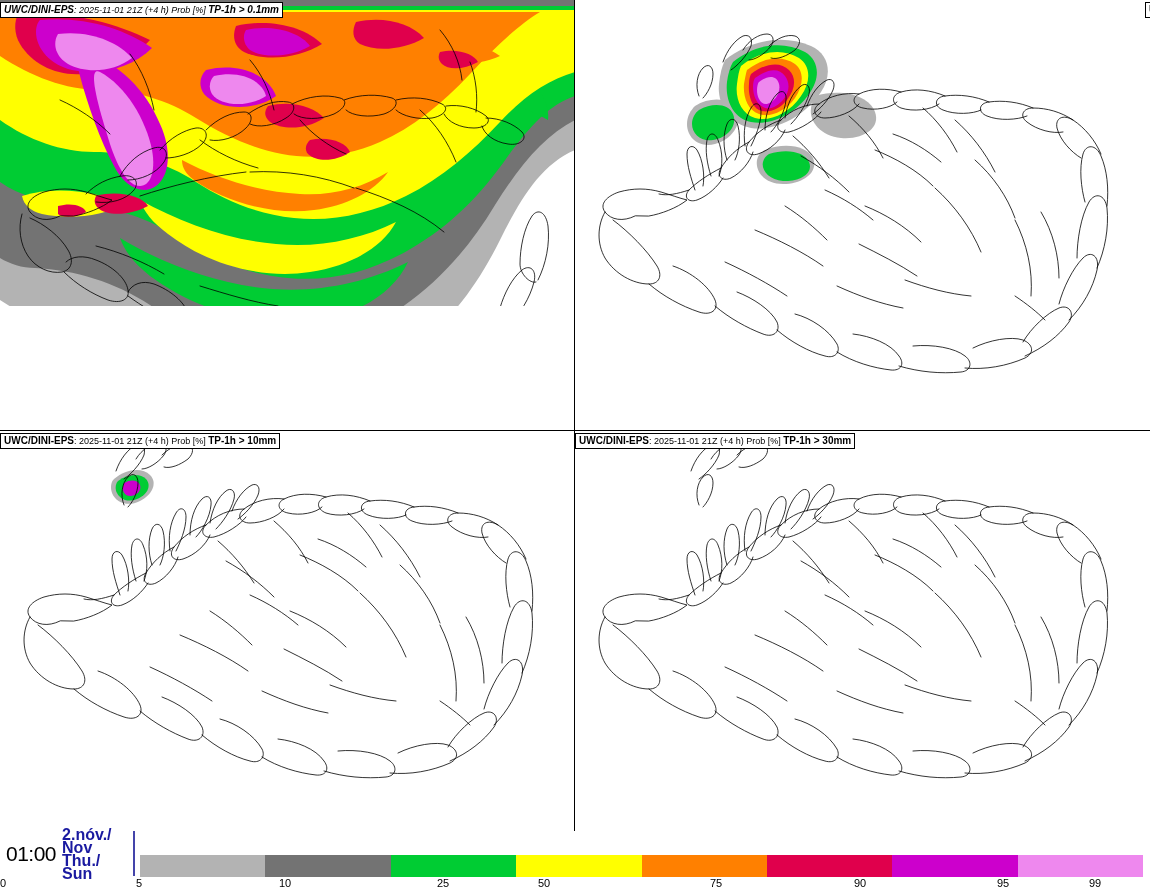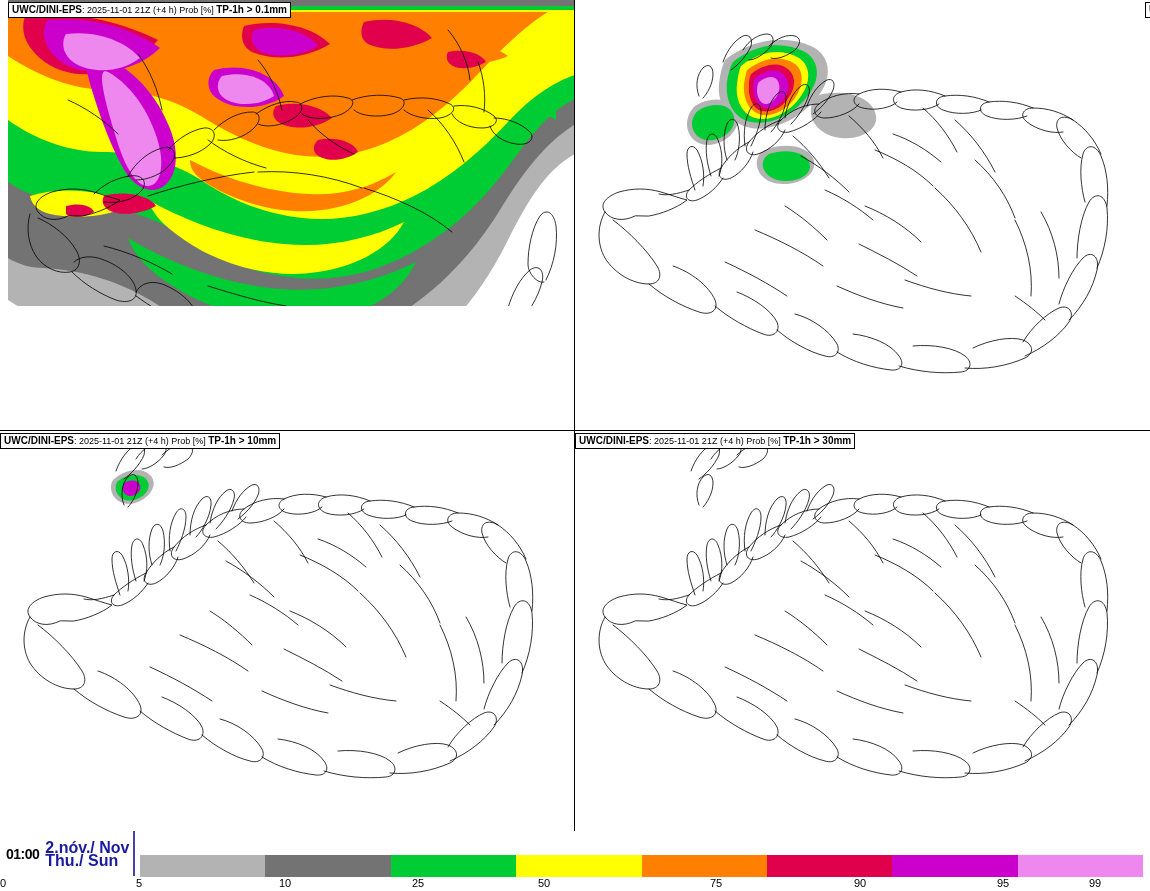--- a/index.html
+++ b/index.html
@@ -1,19 +1,19 @@
 <!DOCTYPE html>
 <html><head>
 <meta charset="utf-8">
 <style>
   html,body{margin:0;padding:0;background:#ffffff;}
   body{width:1150px;height:891px;font-family:"Liberation Sans",sans-serif;overflow:hidden;}
   .grid{position:relative;width:1150px;height:891px;}
   .panel{position:absolute;background:#ffffff;overflow:hidden;}
-  .p-tl{left:8px;top:0;width:575px;height:306px;}
+  .p-tl{left:0;top:0;width:575px;height:306px;font-style:italic;}
   .p-tr{left:575px;top:0;width:575px;height:431px;}
   .p-bl{left:0;top:431px;width:636px;height:400px;}
   .p-br{left:575px;top:431px;width:575px;height:400px;}
   .divider-v{position:absolute;left:574px;top:0;width:1px;height:831px;background:#000;}
   .divider-h{position:absolute;left:0;top:430px;width:1150px;height:1px;background:#000;}
 
   .title{position:absolute;z-index:30;background:#ffffff;border:1px solid #000;
          padding:1px 3px 1px 3px;font-size:10px;line-height:12px;white-space:nowrap;}
   .title .model{font-weight:bold;}
   .title .meta{font-size:9px;}
@@ -23,21 +23,21 @@
   .t-bl{left:0px;top:2px;}
   .t-br{left:0px;top:2px;text-align:right;}
 
   .mapwrap{position:absolute;inset:0;}
   .mapsvg{position:absolute;left:0;top:0;}
 
   
   .footer{position:absolute;left:0;top:831px;width:1150px;height:60px;background:#fff;}
   .timebox{position:absolute;left:0;top:0;width:135px;height:45px;border-right:2px solid #4444aa;
            display:flex;align-items:center;gap:6px;padding-left:6px;box-sizing:border-box;}
-  .clock{font-size:14px;font-weight:bold;color:#000;letter-spacing:-0.5px;}
+  .clock{font-size:21px;font-weight:normal;color:#000;letter-spacing:-0.5px;}
   .datelines{font-size:16px;font-weight:bold;color:#1a1aa0;line-height:13px;}
   .cbar{position:absolute;left:140px;top:24px;width:1003px;height:22px;display:flex;}
   .cbar div{height:22px;}
   .cticks{position:absolute;left:0;top:46px;width:1150px;height:14px;}
   .cticks span{position:absolute;font-size:11px;color:#000;}
 </style>
 </head>
 <body>
 
 <div class="grid">
@@ -386,21 +386,21 @@
         <div style="background: rgb(255, 255, 0); flex: 1 1 0px;"></div>
         <div style="background: rgb(255, 128, 0); flex: 1 1 0px;"></div>
         <div style="background: rgb(224, 0, 76); flex: 1 1 0px;"></div>
         <div style="background: rgb(204, 0, 204); flex: 1 1 0px;"></div>
         <div style="background: rgb(238, 136, 238); flex: 1 1 0px;"></div>
       </div>
     <div class="cticks" id="cticks">
         <span style="left: 0px;">0</span>
         <span style="left: 136px;">5</span>
         <span style="left: 279px;">10</span>
-        <span style="left: 412px;">25</span>
+        <span style="left: 437px;">25</span>
         <span style="left: 538px;">50</span>
         <span style="left: 710px;">75</span>
         <span style="left: 854px;">90</span>
         <span style="left: 997px;">95</span>
         <span style="left: 1089px;">99</span>
       </div>
 
   </div>
 </div>
 

